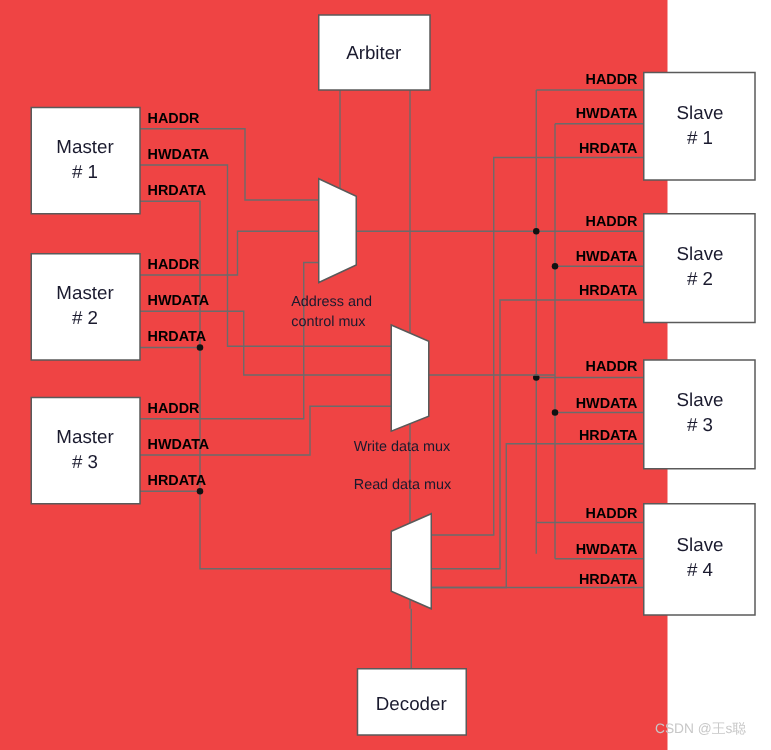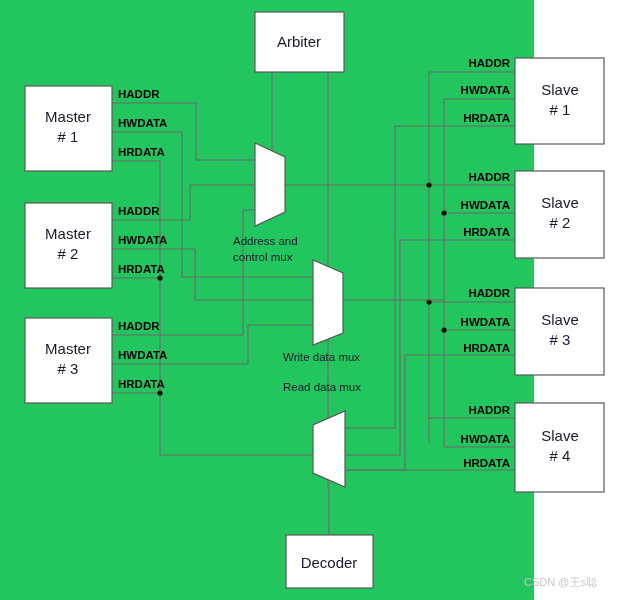--- a/index.html
+++ b/index.html
@@ -1,18 +1,18 @@
 <!DOCTYPE html>
 <html><head>
 <meta charset="utf-8">
 <style>
   html,body{margin:0;padding:0;background:#ffffff;}
   body{width:617px;height:600px;overflow:hidden;
        font-family:"Liberation Sans","DejaVu Sans",sans-serif;}
-  #canvas{position:relative;width:534px;height:600px;background:#22c55e;}
+  #canvas{position:relative;width:534px;height:600px;background:#ef4444;}
   svg{position:absolute;left:0;top:0;}
   .blk{fill:#ffffff;stroke:#5a5a5a;stroke-width:1.2;}
   .wire{fill:none;stroke:#6b6b6b;stroke-width:1.1;}
   .mux{fill:#ffffff;stroke:#5a5a5a;stroke-width:1.2;}
   .dot{fill:#111111;}
   text{fill:#1a1a2e;}
   .blk-label{font-size:15px;text-anchor:middle;fill:#1a1a2e;}
   .sig{font-size:11.5px;font-weight:bold;text-anchor:end;fill:#000000;}
   .sig-l{font-size:11.5px;font-weight:bold;text-anchor:start;fill:#000000;}
   .mux-label{font-size:11.5px;text-anchor:start;fill:#1a1a2e;}

